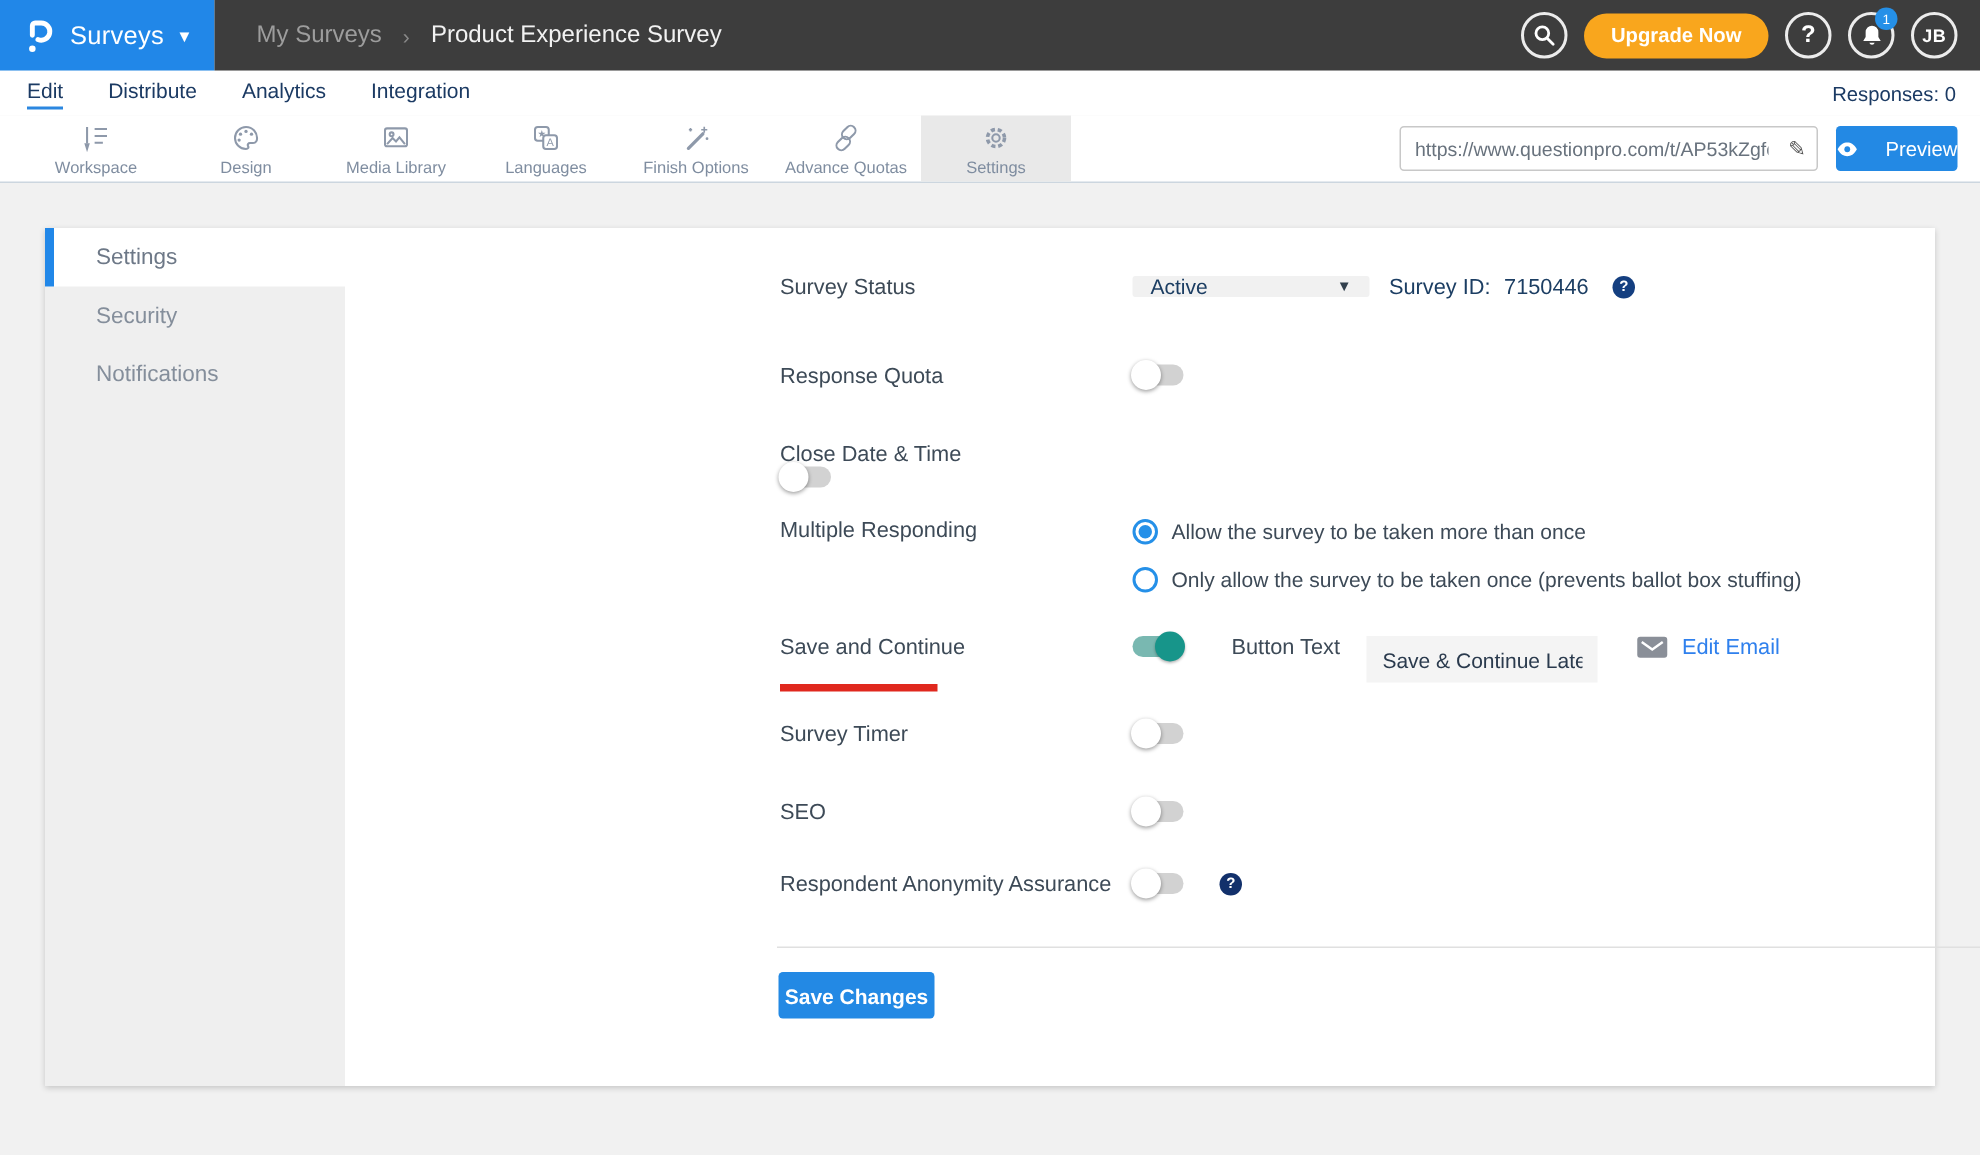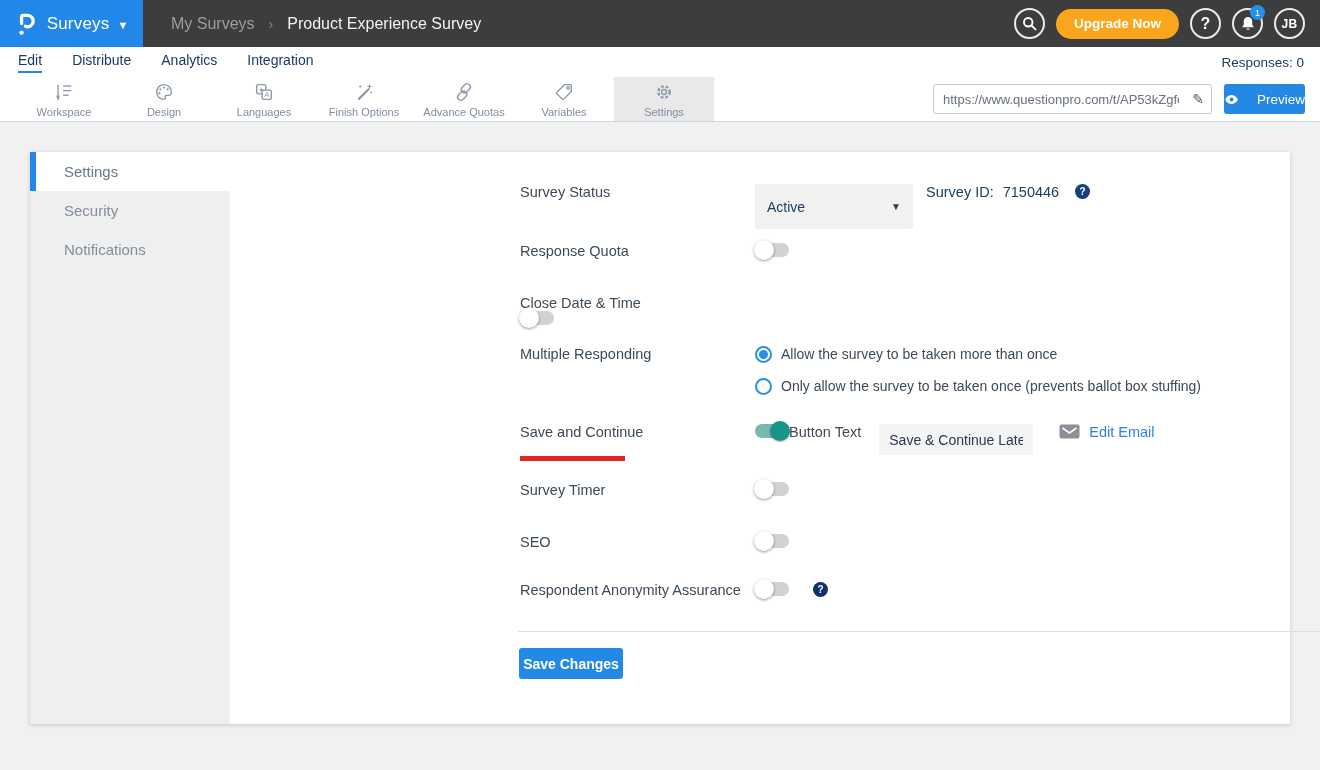--- a/index.html
+++ b/index.html
@@ -45,21 +45,21 @@
   .page { position:relative; height:647px; background:#f1f1f1; }
   .card { position:absolute; left:30px; top:30px; width:1260px; height:572px; background:#fff; box-shadow:0 1px 4px rgba(0,0,0,.18); display:flex; }
   .sidebar { width:200px; background:#efefef; flex-shrink:0; }
   .side-item { height:39px; line-height:39px; font-size:15px; color:#848e9b; padding-left:34px; cursor:pointer; }
   .side-item.active { background:#fff; border-left:6px solid #2187e8; padding-left:28px; color:#6d7887; }
 
   .main { position:relative; flex:1; }
   .row { position:absolute; left:290px; right:20px; display:flex; align-items:flex-start; }
   .flabel { width:235px; font-size:14.5px; color:#3d4a57; flex-shrink:0; }
 
-  .dropdown { width:158px; height:45px; background:#f1f1f1; border-radius:2px; display:flex; align-items:center; padding:0 12px; font-size:14px; color:#1c3e63; cursor:pointer; }
+  .dropdown { width:158px; height:14px; background:#f1f1f1; border-radius:2px; display:flex; align-items:center; padding:0 12px; font-size:14px; color:#1c3e63; cursor:pointer; }
   .dropdown .dd-caret { margin-left:auto; font-size:10px; color:#32404d; }
   .inline-label { font-size:14.5px; color:#1c3e63; }
   .help { width:15px; height:15px; border-radius:50%; background:#143f80; color:#fff; font-size:10px; font-weight:bold; display:flex; align-items:center; justify-content:center; cursor:pointer; }
 
   .toggle { width:34px; height:14px; border-radius:7px; background:#d2d2d2; position:relative; cursor:pointer; flex-shrink:0; }
   .toggle .knob { position:absolute; top:-3px; left:-1px; width:20px; height:20px; border-radius:50%; background:#fff; box-shadow:0 1px 3px rgba(0,0,0,.4); }
   .toggle.on { background:#79b8b1; }
   .toggle.on .knob { left:auto; right:-1px; background:#17958a; box-shadow:0 1px 2px rgba(0,0,0,.3); }
 
   .radio { width:17px; height:17px; border:2px solid #2590e8; border-radius:50%; display:flex; align-items:center; justify-content:center; cursor:pointer; flex-shrink:0; }
@@ -140,20 +140,28 @@
       <path d="M12 4 a8 8 0 1 0 0 16 c1.6 0 2.1-1.1 1.5-2.1 c-.6-1 .1-2.2 1.4-2.2 h2.1 a3 3 0 0 0 3-3 A8 8 0 0 0 12 4 z"></path>
       <circle cx="8" cy="9.2" r="1.2" fill="#8e99aa" stroke="none"></circle>
       <circle cx="12" cy="7.2" r="1.2" fill="#8e99aa" stroke="none"></circle>
       <circle cx="16" cy="9.2" r="1.2" fill="#8e99aa" stroke="none"></circle>
       <circle cx="7" cy="13.5" r="1.2" fill="#8e99aa" stroke="none"></circle>
     </svg>
     <span class="tb-label">Design</span>
   </div>
   <div class="tb-item">
     <svg width="22" height="22" viewBox="0 0 24 24">
+      <rect x="4" y="5" width="16" height="13" rx="1.5"></rect>
+      <circle cx="8.8" cy="9.3" r="1.4"></circle>
+      <path d="M5.5 16.5 L9.5 12 l2.5 2.5 L14.5 11.5 l4 5"></path>
+    </svg>
+    <span class="tb-label">Media Library</span>
+  </div>
+  <div class="tb-item">
+    <svg width="22" height="22" viewBox="0 0 24 24">
       <rect x="4" y="4" width="10" height="10" rx="2"></rect>
       <text x="9" y="11.5" font-size="7" fill="#8e99aa" stroke="none" text-anchor="middle">★</text>
       <rect x="10" y="10" width="10" height="10" rx="2" fill="#fff"></rect>
       <text x="15" y="17.5" font-size="8" fill="#8e99aa" stroke="none" text-anchor="middle">A</text>
     </svg>
     <span class="tb-label">Languages</span>
   </div>
   <div class="tb-item">
     <svg width="22" height="22" viewBox="0 0 24 24">
       <line x1="6.5" y1="19.5" x2="17" y2="9" stroke-width="2.4" stroke-linecap="round"></line>
@@ -164,27 +172,20 @@
       <circle cx="20" cy="12.5" r="1" fill="#8e99aa" stroke="none"></circle>
     </svg>
     <span class="tb-label">Finish Options</span>
   </div>
   <div class="tb-item">
     <svg width="22" height="22" viewBox="0 0 24 24">
       <rect x="10.5" y="2.5" width="7" height="11" rx="3.5" transform="rotate(45 14 8)"></rect>
       <rect x="6.5" y="10.5" width="7" height="11" rx="3.5" transform="rotate(45 10 16)"></rect>
     </svg>
     <span class="tb-label">Advance Quotas</span>
-  </div>
-  <div class="tb-item">
-    <svg width="22" height="22" viewBox="0 0 24 24">
-      <path d="M12.5 4 H19 a1 1 0 0 1 1 1 v6.5 L12 19.5 a1.5 1.5 0 0 1 -2.1 0 L4.5 14.1 a1.5 1.5 0 0 1 0 -2.1 z"></path>
-      <circle cx="16.5" cy="7.5" r="1.3"></circle>
-    </svg>
-    <span class="tb-label">Variables</span>
   </div>
   <div class="tb-item active">
     <svg width="22" height="22" viewBox="0 0 24 24">
       <circle cx="12" cy="12" r="6.2" stroke-width="2.6" stroke-dasharray="3 2.05"></circle>
       <circle cx="12" cy="12" r="2.7" stroke-width="1.5"></circle>
     </svg>
     <span class="tb-label">Settings</span>
   </div>
 
   <div class="url-group">
@@ -247,21 +248,21 @@
         <span class="flabel"></span>
         <div class="radio"></div>
         <span class="radio-text">Only allow the survey to be taken once (prevents ballot box stuffing)</span>
       </div>
 
       <div class="row" style="top:272px; height:32px;">
         <span class="flabel">Save and Continue</span>
         <div class="toggle on">
             <div class="knob"></div>
           </div>
-        <span class="inline-label" style="color:#3d4a57;">Button Text</span>
+        <span class="inline-label" style="margin-left:32px; color:#3d4a57;">Button Text</span>
         <input class="text-input" style="margin-left: 18px;" value="Save &amp; Continue Later">
         <svg width="21" height="15" viewBox="0 0 21 15" style="margin-left:26px;">
           <rect x="0.5" y="0.5" width="20" height="14" rx="2" fill="#8a8f98"></rect>
           <path d="M3.5 4 L10.5 9 L17.5 4" stroke="#fff" stroke-width="1.6" fill="none"></path>
         </svg>
         <span class="edit-email" style="margin-left:9px;">Edit Email</span>
       </div>
       <div class="red-underline"></div>
 
       <div class="row" style="top:330px; height:20px;">

